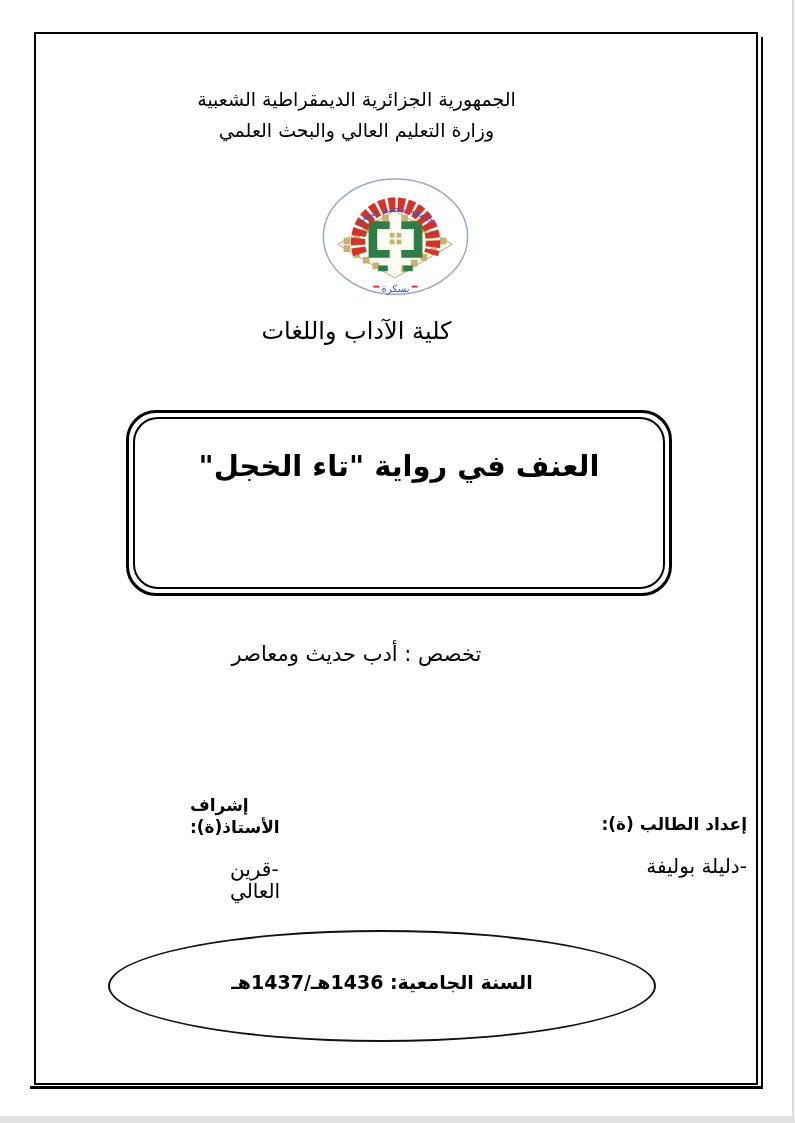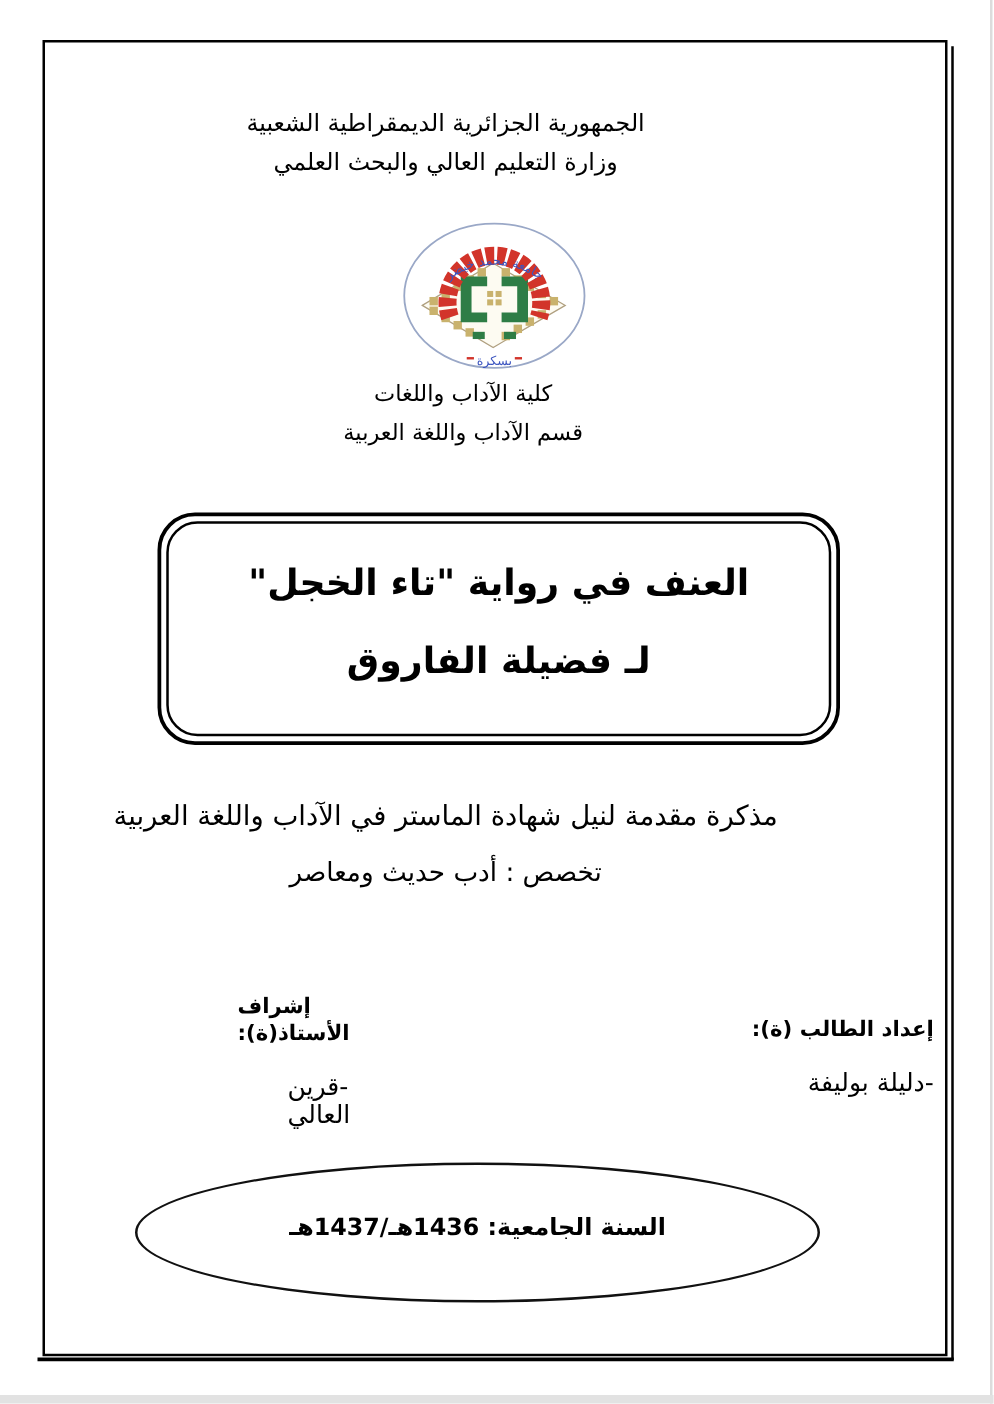--- a/index.html
+++ b/index.html
@@ -12,21 +12,21 @@
   .edge-right{position:absolute;top:0;bottom:0;right:1px;width:2px;background:#dcdcdc;}
   .edge-bottom{position:absolute;left:0;right:0;bottom:0;height:7px;background:#e2e2e2;}
 
   
   .frame{position:absolute;left:34px;top:32px;width:720px;height:1049px;border:2px solid #000;}
   .frame-shadow-right{position:absolute;left:761px;top:37px;width:2px;height:1051px;background:#000;}
   .frame-shadow-bottom{position:absolute;left:30px;top:1086px;width:733px;height:3px;background:#000;}
 
   .center{position:absolute;left:0;width:713px;text-align:center;direction:rtl;}
   .header{top:84px;font-size:19px;line-height:31px;}
-  .faculty{top:300px;font-size:18px;line-height:31px;padding-left:14px;}
+  .faculty{top:316px;font-size:24px;line-height:31px;}
 
   .logo{position:absolute;left:318px;top:177px;}
 
   .title-box{position:absolute;left:126px;top:410px;width:540px;height:180px;
     border:3px solid #000;border-radius:30px;}
   .title-inner{position:absolute;inset:4px;border:2px solid #000;border-radius:25px;}
   .title-text{position:absolute;left:0;right:0;top:0;padding-top:22px;
     font-size:29px;font-weight:bold;line-height:62px;text-align:center;direction:rtl;}
 
   .description{top:632px;font-size:22px;line-height:44px;}
@@ -99,33 +99,30 @@
   <text font-size="10.5" fill="#3c55c0">
     <textPath href="#arcTop" startOffset="50%" text-anchor="middle">جامعة محمد خيضر</textPath>
   </text>
   <text x="80" y="120" text-anchor="middle" font-size="10.5" fill="#3c55c0">بسكرة</text>
   <rect x="57" y="113" width="6" height="2" fill="#d2342a"></rect>
   <rect x="97" y="113" width="6" height="2" fill="#d2342a"></rect>
 </svg>
 
 <div class="center faculty">
   <div>كلية الآداب واللغات</div>
-  <div>قسم الآداب واللغة العربية</div>
 </div>
 
 <div class="title-box">
   <div class="title-inner"></div>
   <div class="title-text">
     <div>العنف في رواية "تاء الخجل"</div>
-    <div>لـ فضيلة الفاروق</div>
   </div>
 </div>
 
 <div class="center description">
-  <div>مذكرة مقدمة لنيل شهادة الماستر في الآداب واللغة العربية</div>
   <div class="spec">تخصص : أدب حديث ومعاصر</div>
 </div>
 
 <div class="student">
   <div class="attr-label">إعداد الطالب (ة):</div>
   <div class="attr-name">-دليلة بوليفة</div>
 </div>
 
 <div class="supervisor">
   <div class="attr-label">إشراف الأستاذ(ة):</div>

